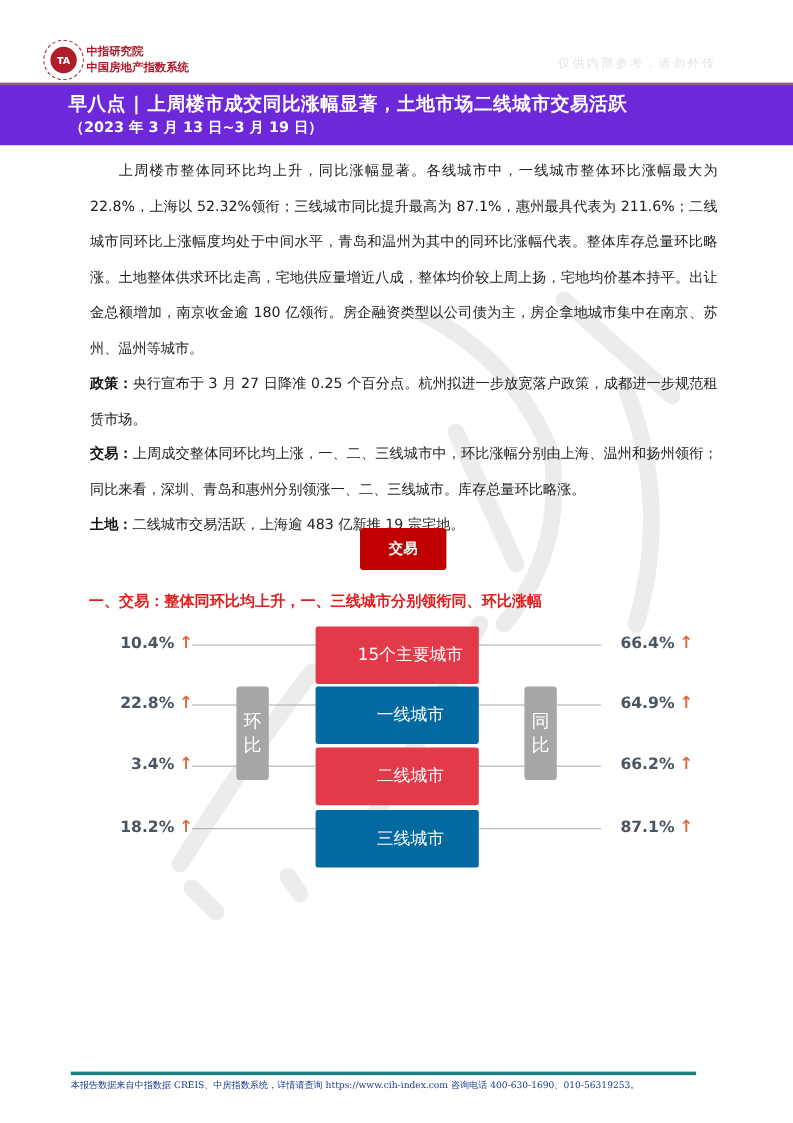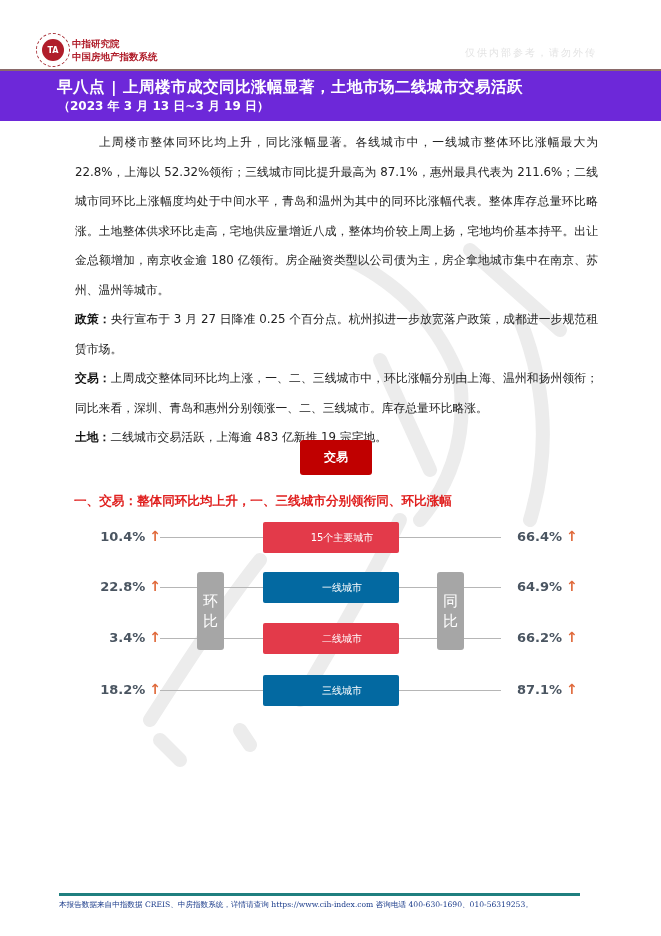--- a/index.html
+++ b/index.html
@@ -34,21 +34,21 @@
 
   
   .diagram { position: absolute; left: 0; top: 515px; width: 661px; height: 200px; z-index: 2; }
   .row { position: absolute; left: 0; width: 661px; height: 30px; }
   .row .line { position: absolute; top: 15px; height: 1px; background: #b6b6b6; }
   .row .line.left { left: 160px; width: 103px; }
   .row .line.right { left: 399px; width: 102px; }
   .row .left-val { position: absolute; right: 500px; top: 6px; font-size: 13px; font-weight: bold; color: #4a5561; white-space: nowrap; display: flex; align-items: center; }
   .row .right-val { position: absolute; left: 517px; top: 6px; font-size: 13px; font-weight: bold; color: #4a5561; white-space: nowrap; display: flex; align-items: center; }
   .arrow { color: #e06a3c; font-size: 14px; font-weight: bold; margin-left: 4px; }
-  .city-box { position: absolute; left: 263px; top: 0; width: 136px; height: 31px; border-radius: 2px; color: #fff; font-size: 10px; display: flex; align-items: center; justify-content: center; padding-left: 22px; }
+  .city-box { position: absolute; left: 263px; top: 0; width: 136px; height: 48px; border-radius: 2px; color: #fff; font-size: 14px; display: flex; align-items: center; justify-content: center; padding-left: 22px; }
   .city-box.red { background: #e33a4a; }
   .city-box.slate { background: #0369a1; }
   .side-tag { position: absolute; width: 27px; height: 78px; background: #a6a6a6; border-radius: 3px; color: #fff; font-size: 15px; line-height: 20px; display: flex; flex-direction: column; align-items: center; justify-content: center; z-index: 3; }
   .side-tag.left { left: 197px; top: 57px; }
   .side-tag.right { left: 437px; top: 57px; }
 
   
   .footer-rule { position: absolute; left: 59px; top: 893px; width: 521px; height: 3px; background: #1f7f7f; z-index: 2; }
   .footer-text { position: absolute; left: 59px; top: 900px; font-size: 7.6px; color: #1a3b8a; white-space: nowrap; z-index: 2; font-family: "DejaVu Serif", serif; }
 </style>

